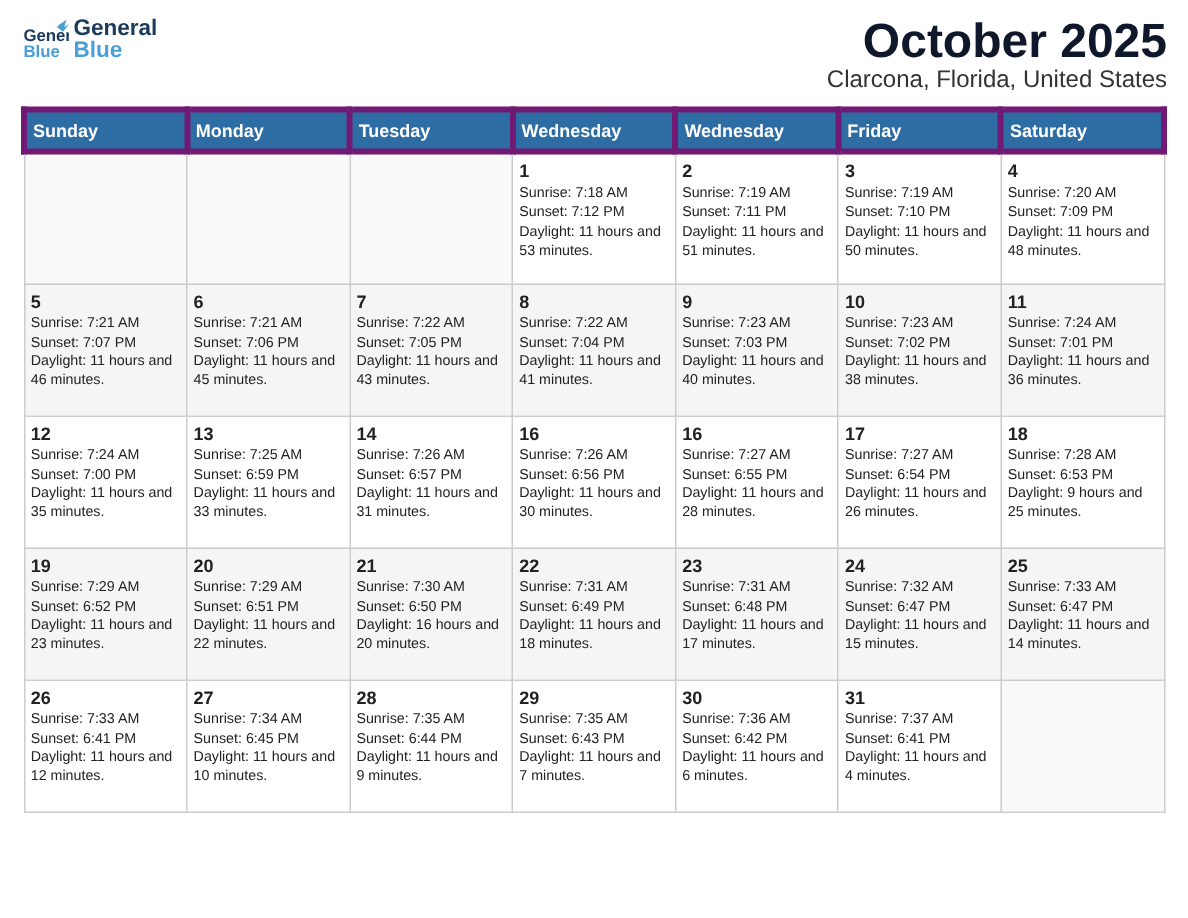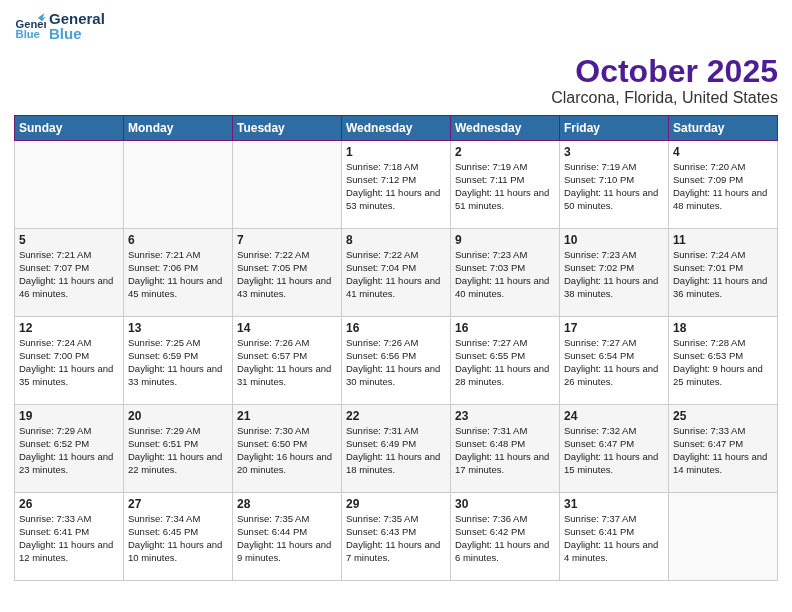--- a/index.html
+++ b/index.html
@@ -21,42 +21,41 @@
       justify-content: space-between;
       align-items: flex-start;
       margin-bottom: 8px;
     }
     .title-block {
       text-align: right;
     }
     .month-title {
       font-size: 32px;
       font-weight: bold;
-      color: #4c1d95;
+      color: #0f172a;
       line-height: 1.1;
-      margin-top: 44px;
     }
     .location-title {
       font-size: 16px;
       color: #333;
       text-align: center;
     }
     .calendar-table {
       width: 100%;
       border-collapse: collapse;
       table-layout: fixed;
     }
     .calendar-table th {
       background-color: #2e6da4;
       color: #fff;
       font-size: 12px;
       font-weight: bold;
       padding: 5px 4px;
       text-align: left;
-      border: 1px solid #701a75;
+      border: 4px solid #701a75;
     }
     .calendar-table td {
       vertical-align: top;
       border: 1px solid #ccc;
       padding: 4px 4px 4px 4px;
       font-size: 10px;
       color: #222;
       height: 88px;
       background: #fff;
     }

